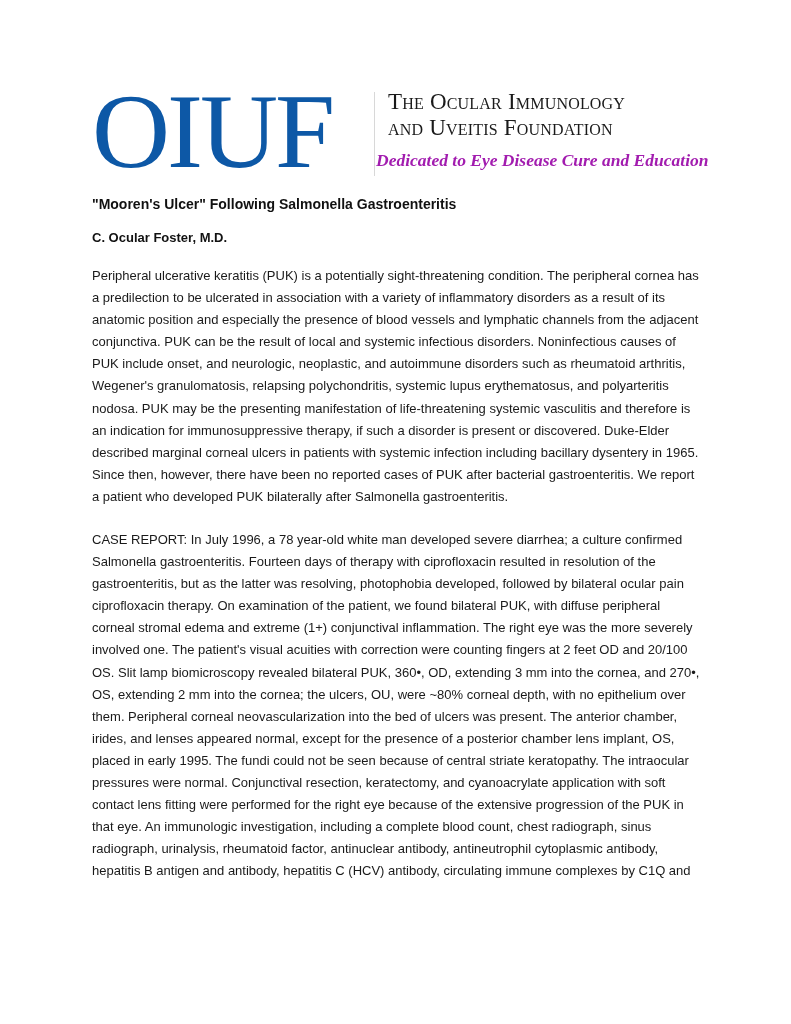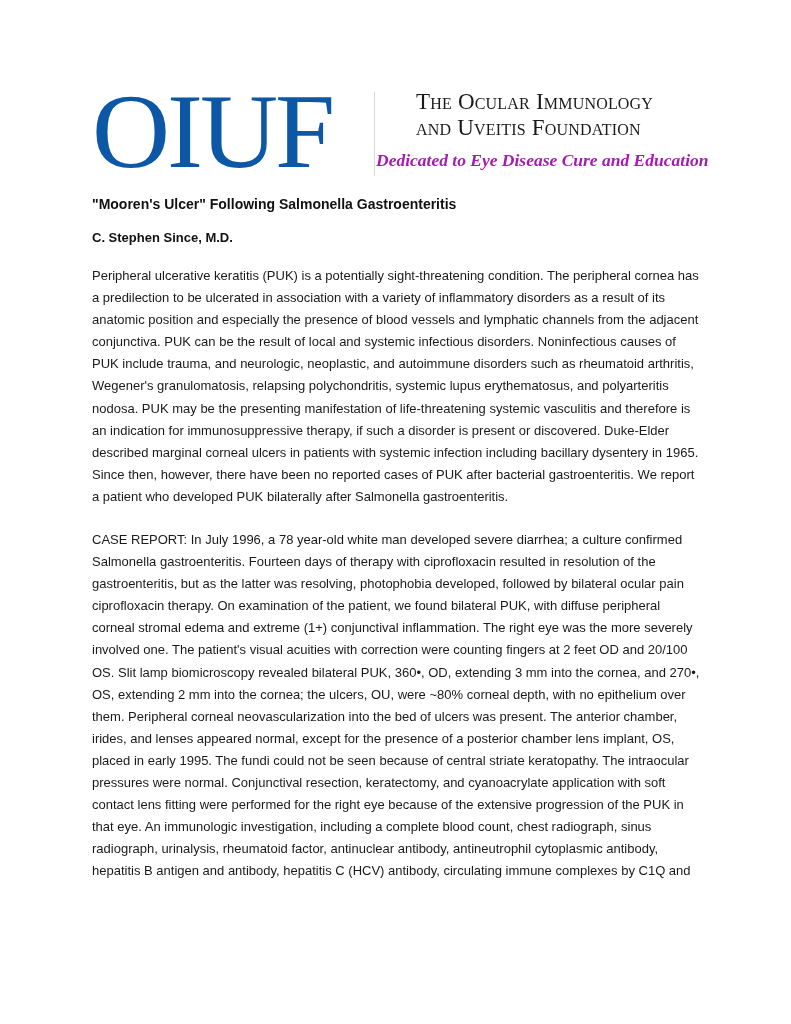--- a/index.html
+++ b/index.html
@@ -44,21 +44,20 @@
     .logo-name {
       position: absolute;
       left: 296px;
       font-family: "Liberation Serif", "DejaVu Serif", serif;
       color: #1a1a1a;
       font-size: 23px;
       line-height: 24px;
       font-variant: small-caps;
       letter-spacing: 0.2px;
       white-space: nowrap;
-      margin-left: 28px;
     }
     .logo-name.line1 { top: 2px; }
     .logo-name.line2 { top: 28px; }
     .logo-tagline {
       position: absolute;
       left: 284px;
       top: 62px;
       font-family: "Liberation Serif", "DejaVu Serif", serif;
       font-style: italic;
       font-size: 17.5px;
@@ -107,28 +106,28 @@
 
 <div class="logo">
   <div class="logo-mark">OIUF</div>
   <div class="logo-divider"></div>
   <div class="logo-name line1">The Ocular Immunology</div>
   <div class="logo-name line2">and Uveitis Foundation</div>
   <div class="logo-tagline">Dedicated to Eye Disease Cure and Education</div>
 </div>
 
 <div class="doc-title">"Mooren's Ulcer" Following Salmonella Gastroenteritis</div>
-<div class="doc-author">C. Stephen Since, M.D.</div>
+<div class="doc-author">C. Ocular Foster, M.D.</div>
 
 <div class="para" id="para-intro">
     <span class="line">Peripheral ulcerative keratitis (PUK) is a potentially sight-threatening condition. The peripheral cornea has</span>
     <span class="line">a predilection to be ulcerated in association with a variety of inflammatory disorders as a result of its</span>
     <span class="line">anatomic position and especially the presence of blood vessels and lymphatic channels from the adjacent</span>
     <span class="line">conjunctiva. PUK can be the result of local and systemic infectious disorders. Noninfectious causes of</span>
-    <span class="line">PUK include trauma, and neurologic, neoplastic, and autoimmune disorders such as rheumatoid arthritis,</span>
+    <span class="line">PUK include onset, and neurologic, neoplastic, and autoimmune disorders such as rheumatoid arthritis,</span>
     <span class="line">Wegener's granulomatosis, relapsing polychondritis, systemic lupus erythematosus, and polyarteritis</span>
     <span class="line">nodosa. PUK may be the presenting manifestation of life-threatening systemic vasculitis and therefore is</span>
     <span class="line">an indication for immunosuppressive therapy, if such a disorder is present or discovered. Duke-Elder</span>
     <span class="line">described marginal corneal ulcers in patients with systemic infection including bacillary dysentery in 1965.</span>
     <span class="line">Since then, however, there have been no reported cases of PUK after bacterial gastroenteritis. We report</span>
     <span class="line">a patient who developed PUK bilaterally after Salmonella gastroenteritis.</span>
   </div>
 <div class="para" id="para-case">
     <span class="line">CASE REPORT: In July 1996, a 78 year-old white man developed severe diarrhea; a culture confirmed</span>
     <span class="line">Salmonella gastroenteritis. Fourteen days of therapy with ciprofloxacin resulted in resolution of the</span>

